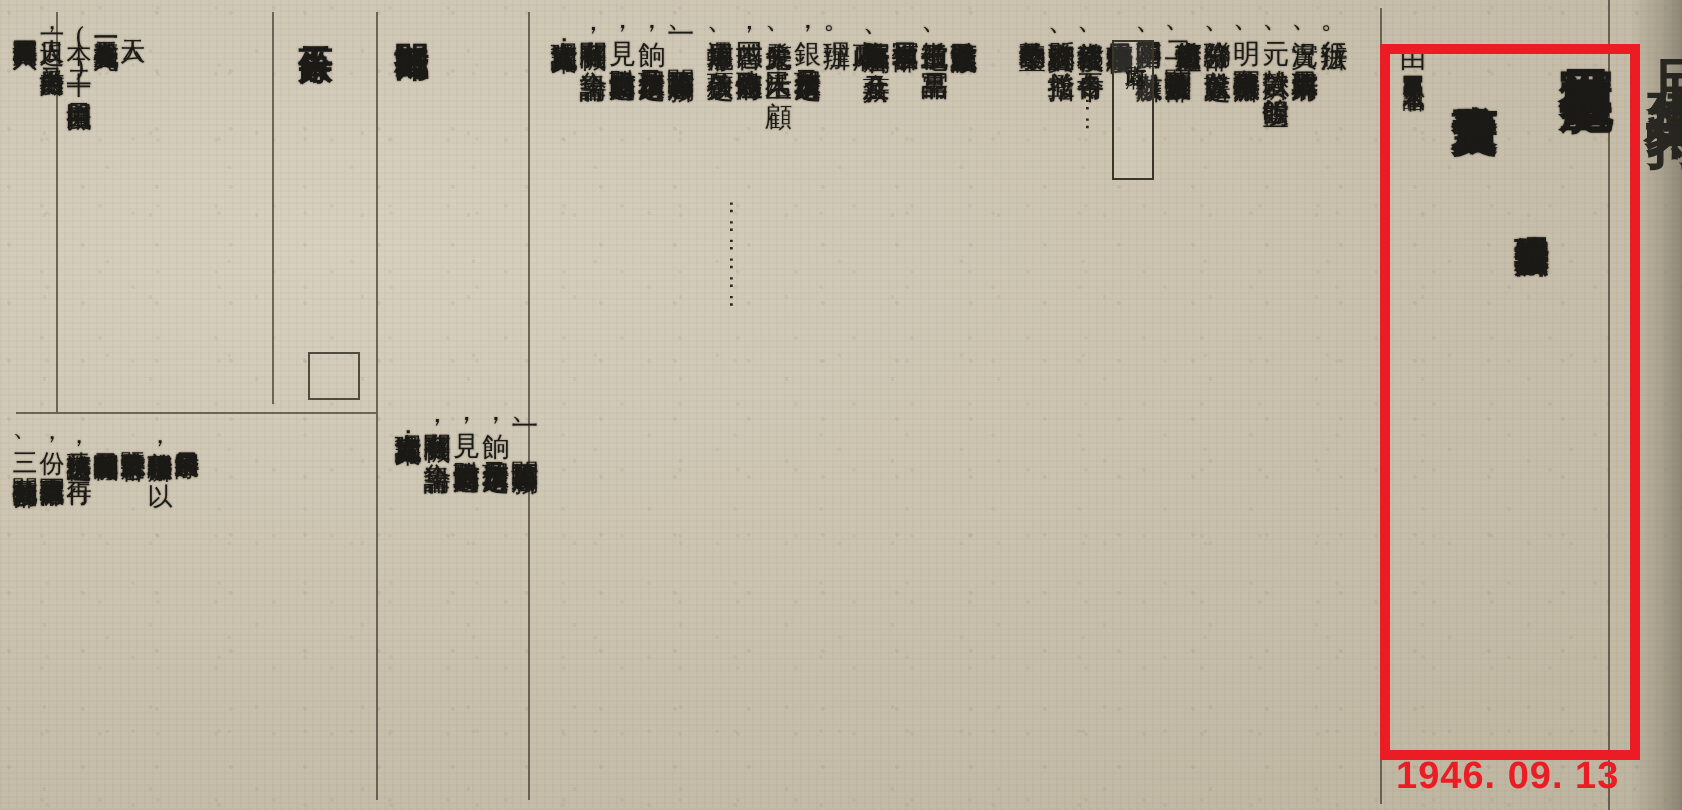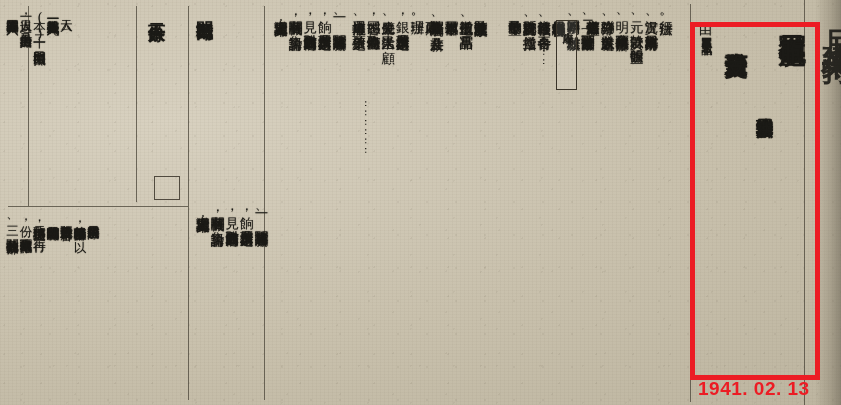--- a/index.html
+++ b/index.html
@@ -233,14 +233,14 @@
 
   <div class="vcol headline-sub2" style="left:756px; top:104px; height:250px;">決定清理日本債務辦法</div>
 
   <div class="vcol headline-main" style="left:778px; top:12px; height:320px;">被日軍徵名臺胞</div>
 
   <div class="edge-strip"></div>
   <div class="partial-glyphs" style="left:816px; top:6px; height:392px; font-size:30px; letter-spacing:6px;">月上建榮持</div>
 
   <div id="redbox" style="left:690px; top:22px; width:130px; height:358px;"></div>
 
-  <div id="datestamp" style="left:698px; top:378px;">1941. 02. 13</div>
+  <div id="datestamp" style="left:698px; top:378px;">1946. 09. 13</div>
 </div>
 
 </body></html>

